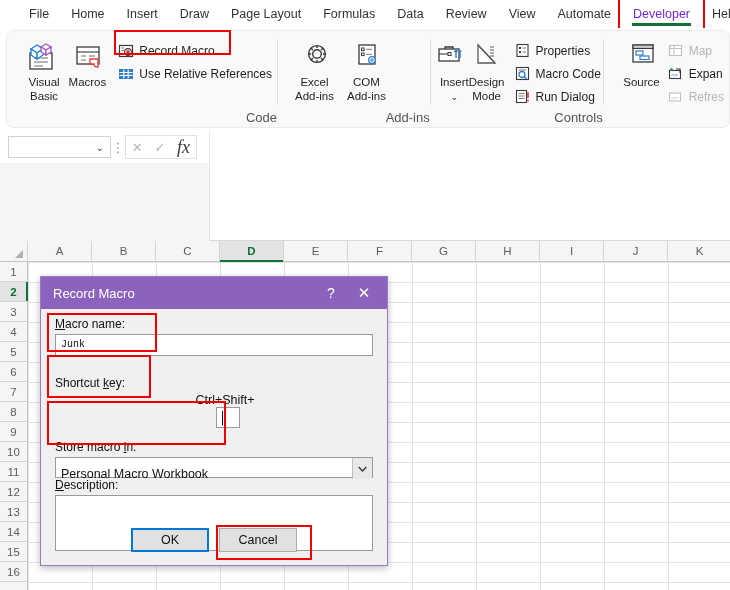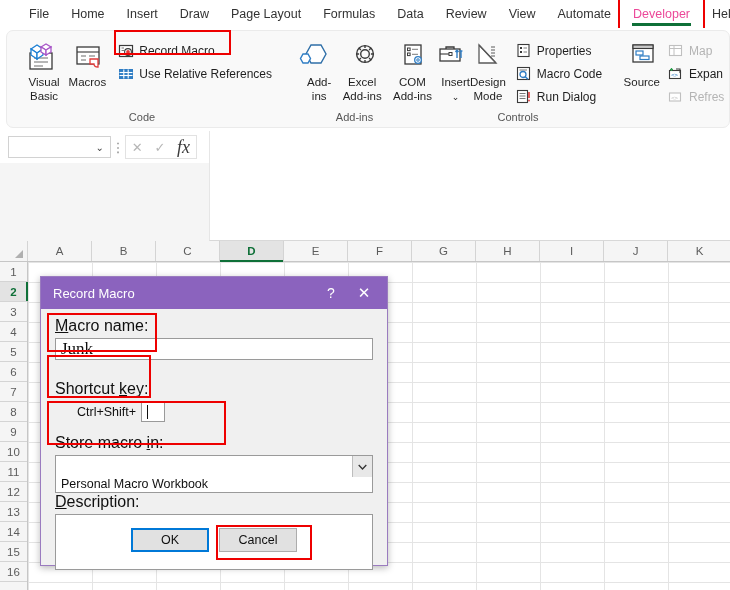--- a/index.html
+++ b/index.html
@@ -19,21 +19,21 @@
     padding-left: 18px;
     gap: 0px;
   }
   .tab {
     position: relative;
     font-size: 12.5px; color: #333333;
     padding: 4px 11px 5px 11px;
     white-space: nowrap;
     line-height: 16px;
   }
-  .tab.active { color: #ec4899; }
+  .tab.active { color: #6d28d9; }
   .tab.active::after {
     content: ""; position: absolute;
     left: 10px; right: 10px; bottom: 1px; height: 2.5px;
     background: #0f7038;
   }
   .tab-annot {
     position: absolute; left: -4px; top: -4px; right: -4px; bottom: -4px;
     border: 2.5px solid #ee0000; pointer-events: none;
   }
 
@@ -45,21 +45,21 @@
   .ribbon-inner {
     position: absolute; left: 6px; top: 2px; right: 0px; bottom: 3px;
     background: #f9f9f9;
     border-radius: 7px;
     border: 1px solid #ebebeb;
     display: flex;
   }
   .group { position: relative; height: 100%; display: flex; flex-direction: column; }
   .group-body { flex: 1; display: flex; align-items: flex-start; padding-top: 5px; }
   .group-label {
-    text-align: center; font-size: 11px; color: #555555;
+    text-align: right; font-size: 13px; color: #555555;
     padding-bottom: 3px; line-height: 13px;
   }
   .group-sep { width: 1px; background: #dddddd; margin: 8px 0 22px 0; align-self: stretch; }
 
   
   .bigbtn {
     width: 52px; display: flex; flex-direction: column; align-items: flex-end;
     padding-top: 4px; cursor: default;
   }
   .bigbtn .ico { height: 34px; display: flex; align-items: center; justify-content: center; }
@@ -152,40 +152,40 @@
   }
   .dlg-title {
     height: 32px; background: #8b63be; display: flex; align-items: center;
     padding: 0 6px 0 12px; color: #ffffff;
   }
   .dlg-title .t { flex: 1; font-size: 13px; }
   .dlg-title .hbtn { width: 32px; text-align: center; font-size: 14px; cursor: default; }
   .dlg-title .xbtn { width: 34px; text-align: center; font-size: 15px; cursor: default; }
 
   .dlg-body { position: relative; padding: 8px 14px 0 14px; }
-  .flabel { font-size: 16px; color: #101010; margin-bottom: 3px; }
+  .flabel { font-size: 12px; color: #101010; margin-bottom: 3px; }
   .flabel u { text-decoration: underline; }
   .tinput {
     width: 100%; height: 22px; background: #ffffff; border: 1px solid #9a9a9a;
-    font-size: 17px; color: #101010; padding: 0 5px; line-height: 20px;
-    font-family: Liberation Serif, serif;
-  }
-  .shortcut-row { display: flex; align-items: center; gap: 0; padding-left: 22px; }
+    font-size: 10px; color: #101010; padding: 0 5px; line-height: 20px;
+    font-family: Liberation Mono, monospace;
+  }
+  .shortcut-row { display: flex; align-items: center; gap: 0; padding-left: 22px; flex-direction: column; }
   .shortcut-txt { font-size: 12.5px; color: #101010; }
   .keybox {
     width: 24px; height: 21px; background: #ffffff; border: 1px solid #9a9a9a;
     margin-left: 5px; position: relative;
   }
   .caret {
     position: absolute; left: 5px; top: 3px; width: 1px; height: 14px; background: #111;
   }
   .selwrap { position: relative; width: 100%; }
   .selbox {
-    width: 100%; height: 28px; background: #ffffff; border: 1px solid #9a9a9a;
-    font-size: 12.5px; color: #101010; padding: 18px 5px; line-height: 21px;
+    width: 100%; height: 21px; background: #ffffff; border: 1px solid #9a9a9a;
+    font-size: 12.5px; color: #101010; padding: 6px 5px; line-height: 21px;
   }
   .selarrow {
     position: absolute; right: 1px; top: 1px; width: 20px; height: 21px;
     background: #e8e8e8; border-left: 1px solid #bdbdbd;
     display: flex; align-items: center; justify-content: center;
   }
   .desc {
     width: 100%; height: 56px; background: #ffffff; border: 1px solid #9a9a9a;
   }
   .btnrow {
@@ -290,32 +290,20 @@
             </div>
           </div>
         </div>
         <div class="group-label">Code</div>
       </div>
 
       <div class="group-sep"></div>
 
       <div class="group" style="width:155px">
         <div class="group-body" style="padding-left:4px">
-          <div class="bigbtn">
-            <span class="ico">
-              <svg width="34" height="30" viewBox="0 0 34 30">
-                <path d="M14 3 L24 3 L29 12 L24 21 L14 21 L9 12 Z" fill="#fff" stroke="#2f6fa8" stroke-width="1.4"></path>
-                <path d="M6 12 L11 12 L13.5 16.5 L11 21 L6 21 L3.5 16.5 Z" fill="#fff" stroke="#2f7dc4" stroke-width="1.4"></path>
-              </svg>
-            </span>
-            <span class="lbl">
-              <span>Add-</span><br>
-              <span>ins</span>
-            </span>
-          </div>
           <div class="bigbtn">
             <span class="ico">
               <svg width="34" height="30" viewBox="0 0 34 30">
                 <g fill="none" stroke="#3a3a3a" stroke-width="1.4">
                   <circle cx="17" cy="12" r="4.3"></circle>
                   <path d="M17 3.5 v2.6 M17 17.9 v2.6 M8.5 12 h2.6 M22.9 12 h2.6
                            M11 6 l1.9 1.9 M21.1 16.1 L23 18 M23 6 l-1.9 1.9 M12.9 16.1 L11 18"></path>
                   <circle cx="17" cy="12" r="8.4"></circle>
                 </g>
               </svg>

